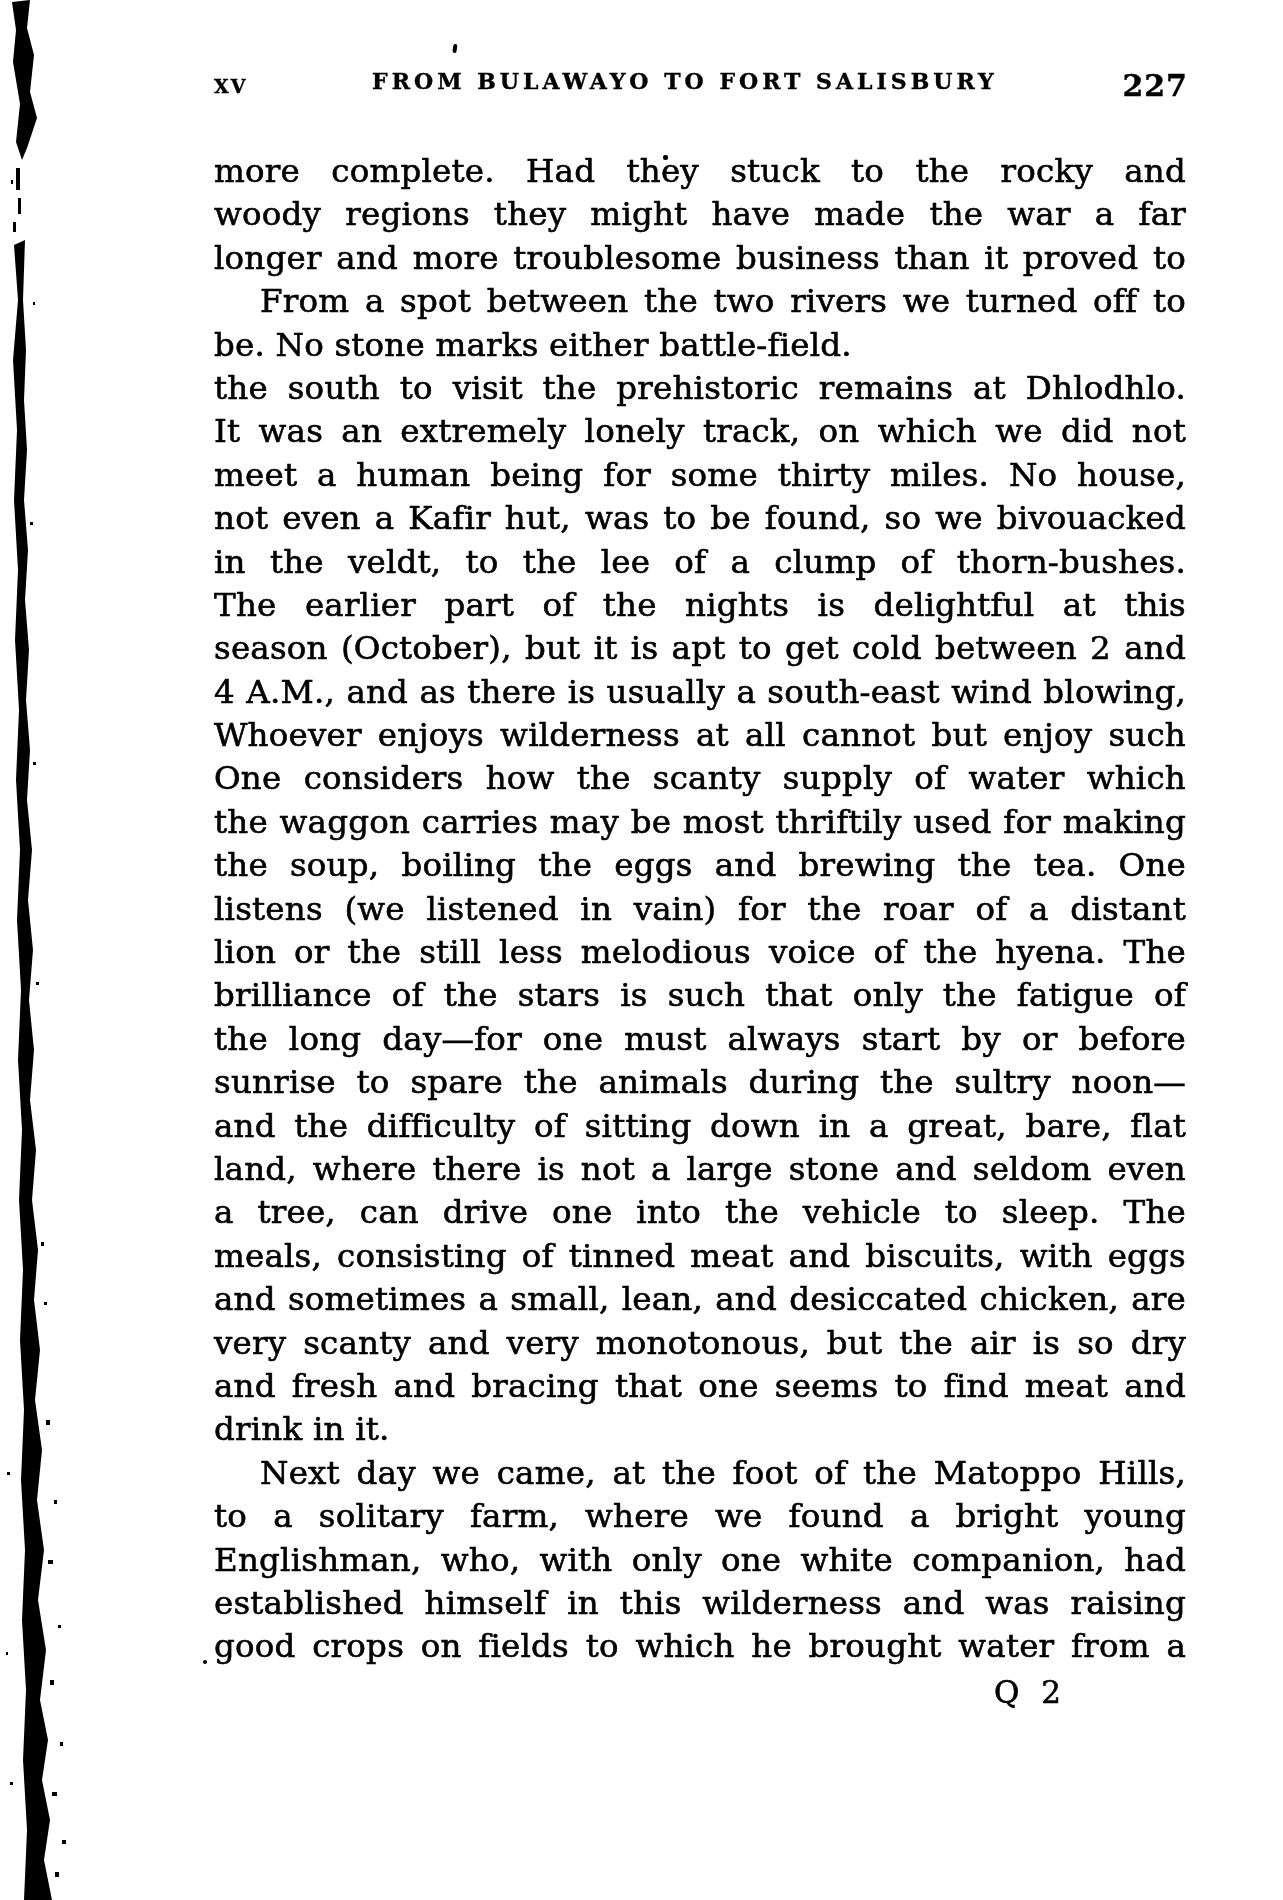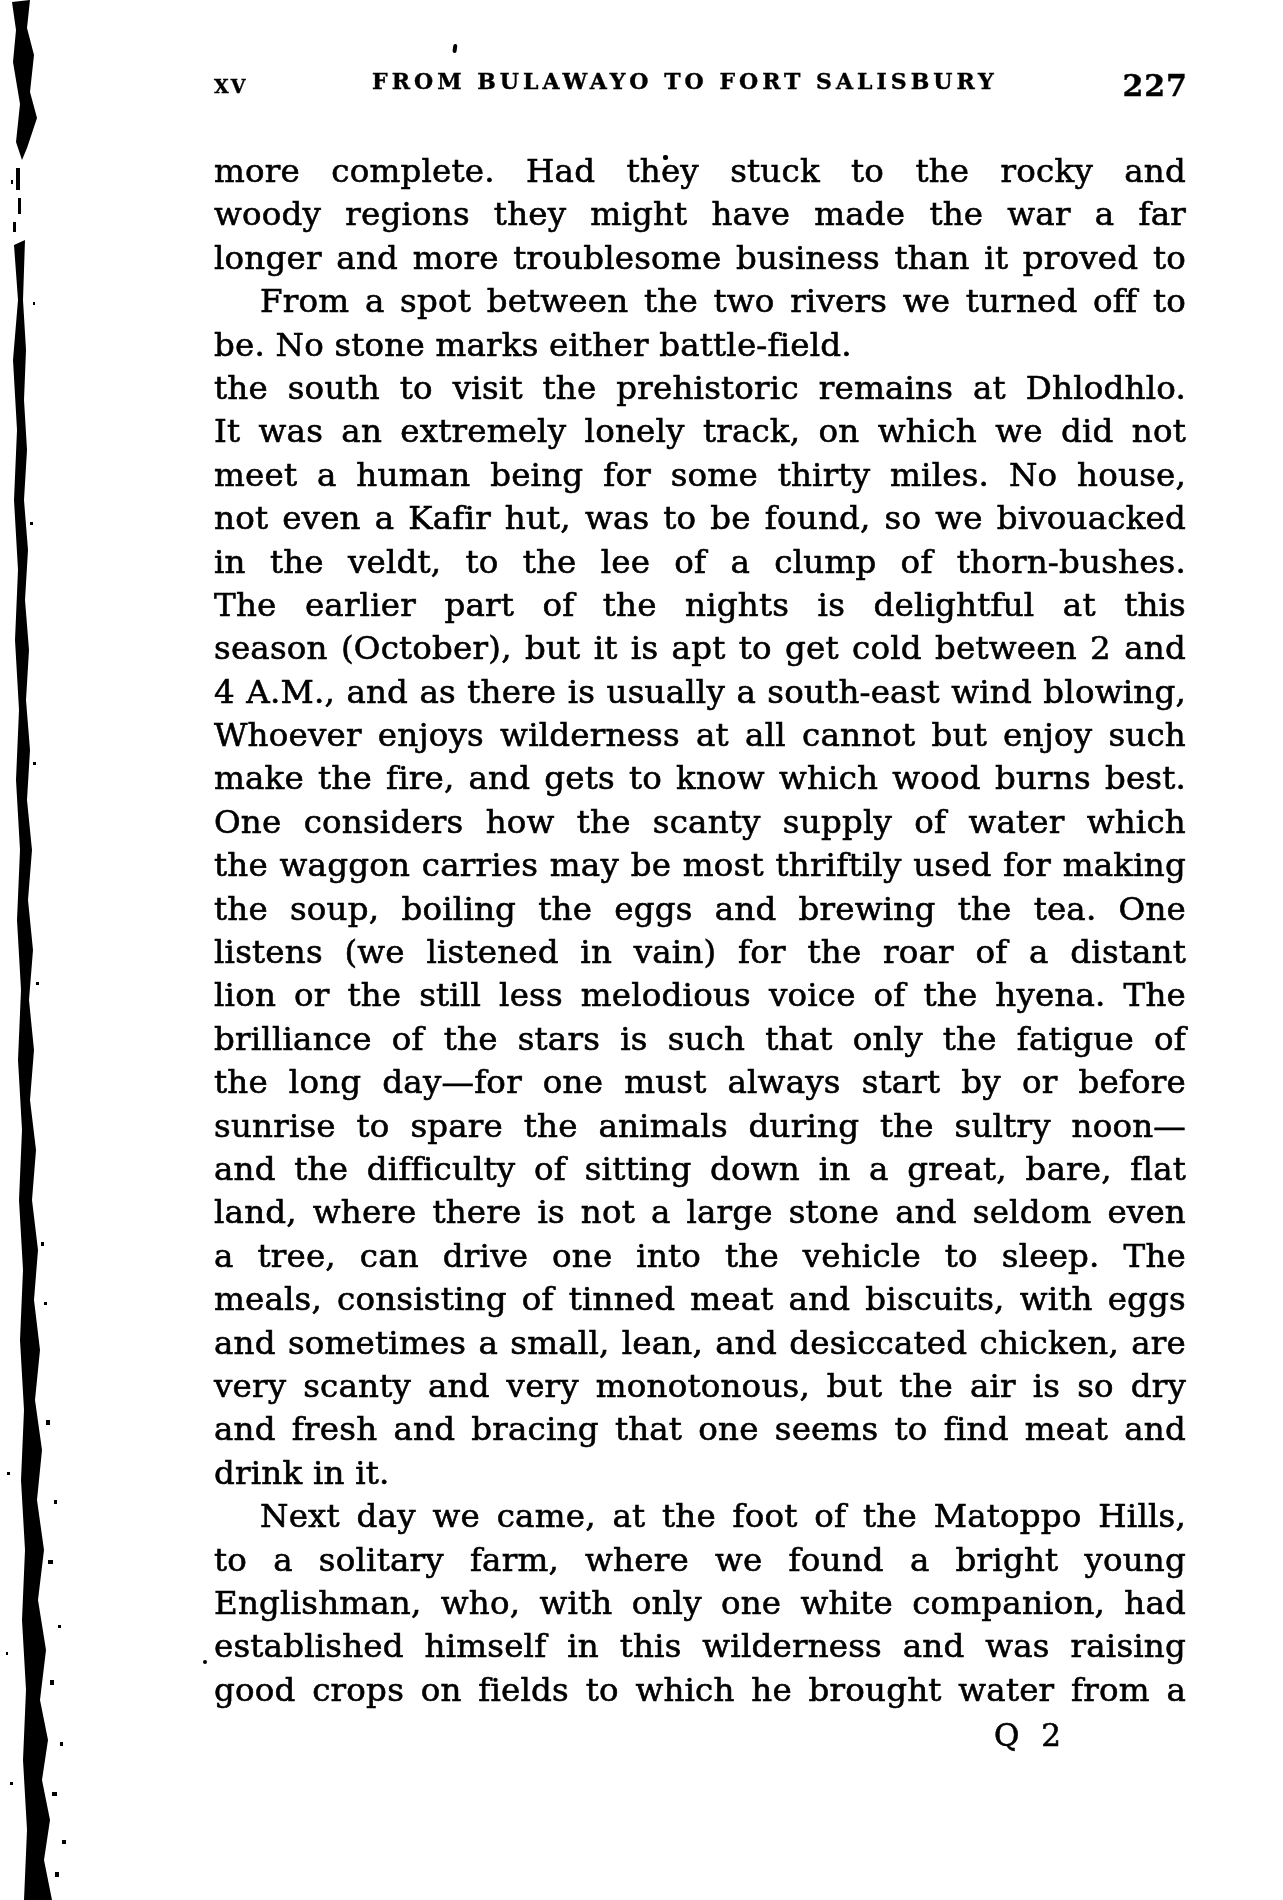--- a/index.html
+++ b/index.html
@@ -142,21 +142,20 @@
       <div class="text-line end">be.  No stone marks either battle-field.</div>
       <div class="text-line">the south to visit the prehistoric remains at Dhlodhlo.</div>
       <div class="text-line">It was an extremely lonely track, on which we did not</div>
       <div class="text-line">meet a human being for some thirty miles.  No house,</div>
       <div class="text-line">not even a Kafir hut, was to be found, so we bivouacked</div>
       <div class="text-line">in the veldt, to the lee of a clump of thorn-bushes.</div>
       <div class="text-line">The earlier part of the nights is delightful at this</div>
       <div class="text-line">season (October), but it is apt to get cold between 2 and</div>
       <div class="text-line">4 A.M., and as there is usually a south-east wind blowing,</div>
       <div class="text-line">Whoever enjoys wilderness at all cannot but enjoy such</div>
-      <div class="text-line">make the fire, and gets to know which wood burns best.</div>
       <div class="text-line">One considers how the scanty supply of water which</div>
       <div class="text-line">the waggon carries may be most thriftily used for making</div>
       <div class="text-line">the soup, boiling the eggs and brewing the tea.  One</div>
       <div class="text-line">listens (we listened in vain) for the roar of a distant</div>
       <div class="text-line">lion or the still less melodious voice of the hyena.  The</div>
       <div class="text-line">brilliance of the stars is such that only the fatigue of</div>
       <div class="text-line">the long day—for one must always start by or before</div>
       <div class="text-line">sunrise to spare the animals during the sultry noon—</div>
       <div class="text-line">and the difficulty of sitting down in a great, bare, flat</div>
       <div class="text-line">land, where there is not a large stone and seldom even</div>

